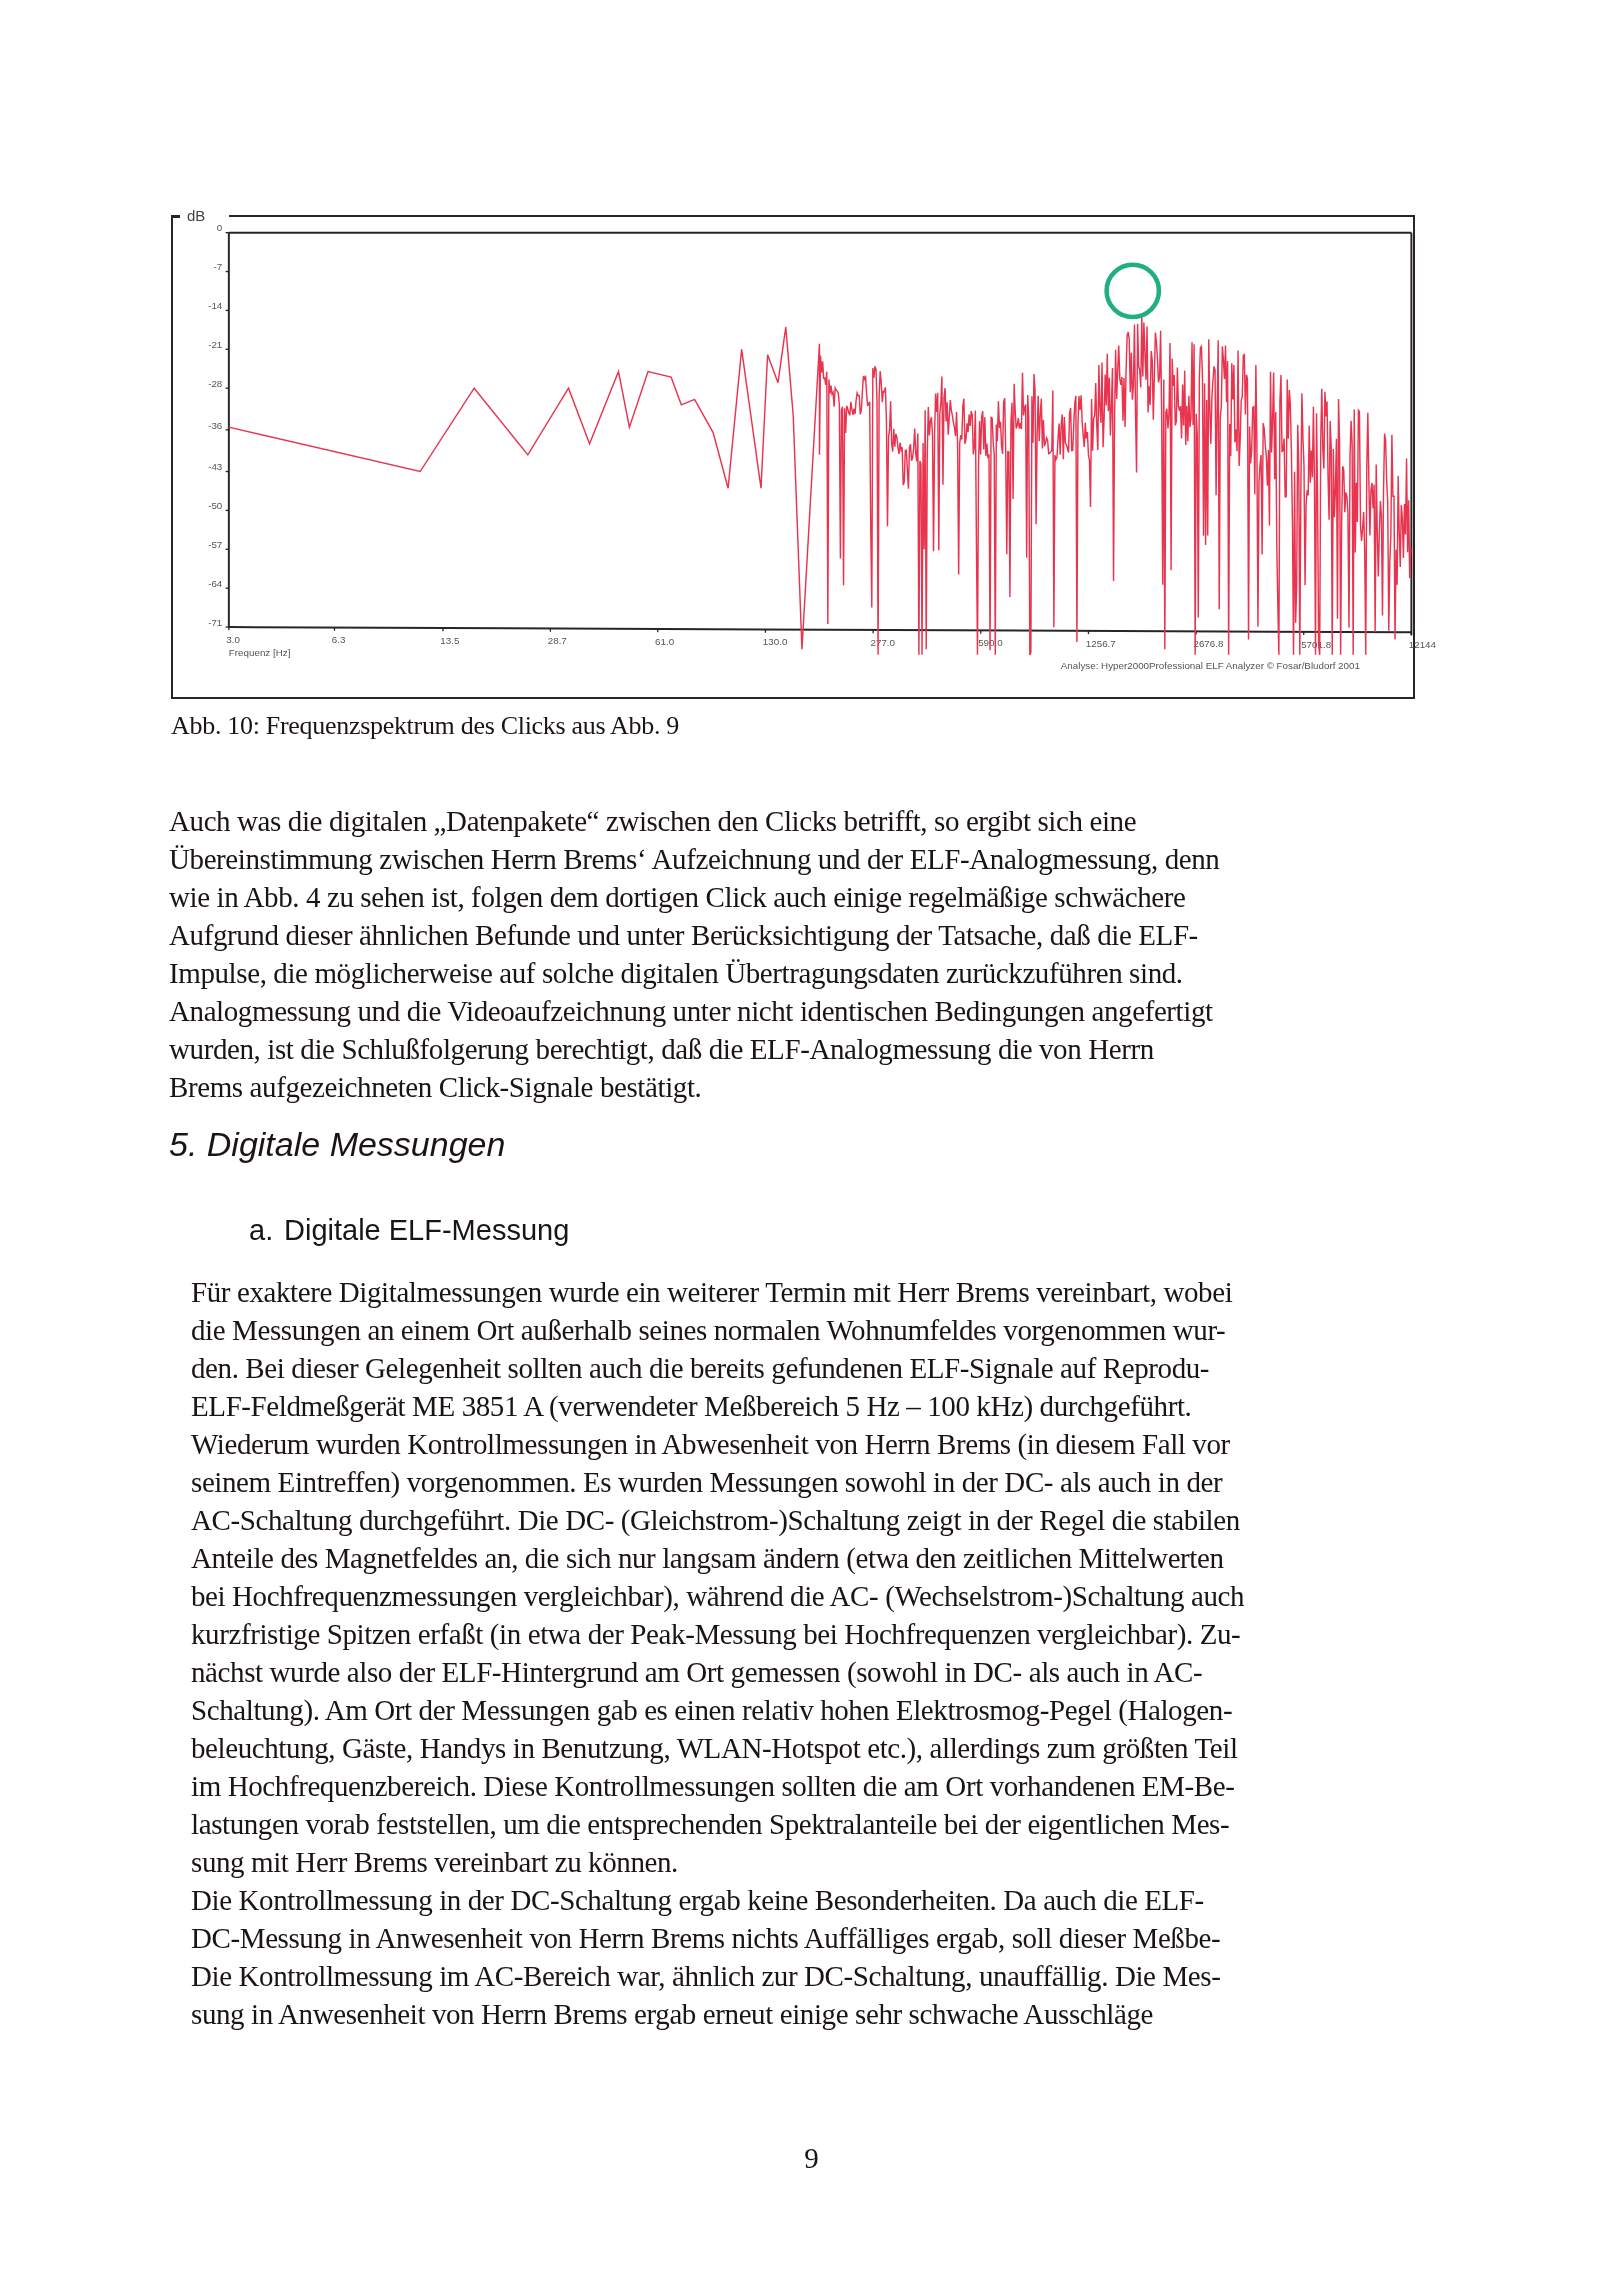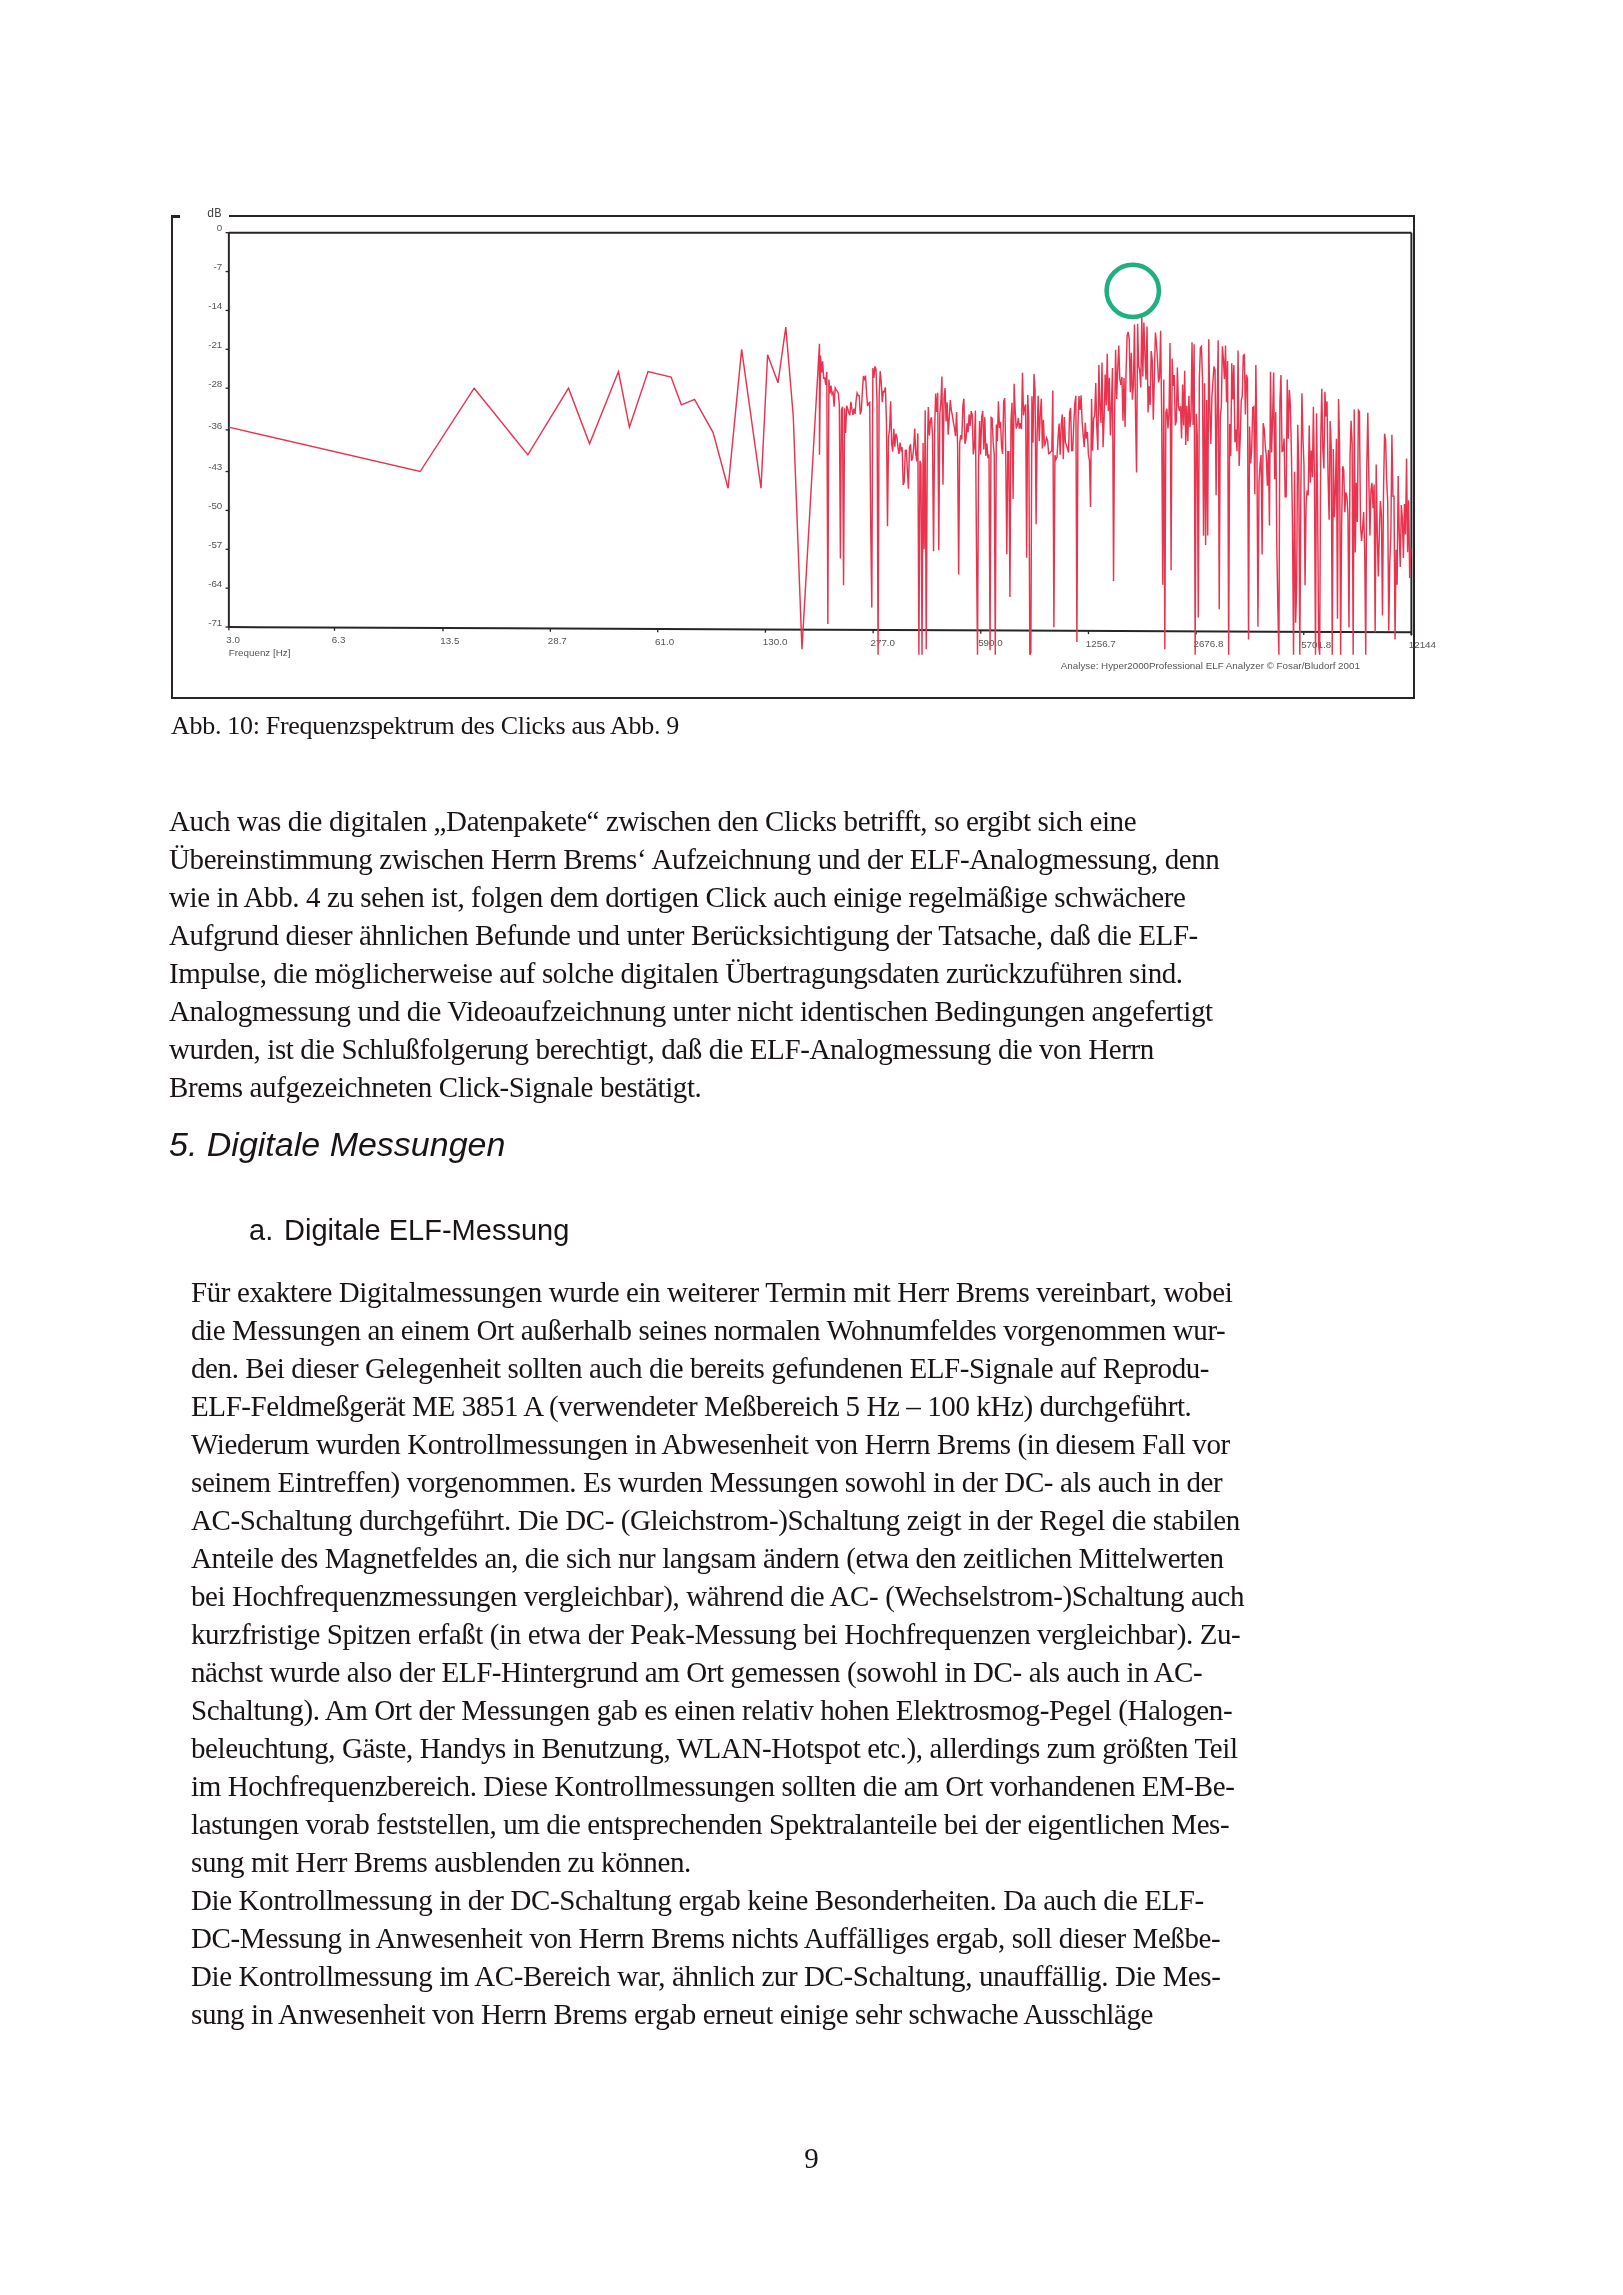--- a/index.html
+++ b/index.html
@@ -1,21 +1,21 @@
 <!DOCTYPE html>
 <html style="font-size:10.5px"><head>
 <meta charset="utf-8">
 <style>
   html, body { margin: 0; padding: 0; background: #ffffff; }
   body { width: 1623px; height: 2295px; position: relative; overflow: hidden; font-family: "Liberation Serif", serif; color: #1a1416; }
   .figure { position: absolute; left: 171px; top: 215px; width: 1242px; height: 484px; }
   .fig-frame { position: absolute; left: 0; top: 0; width: 1240px; height: 482px; border-left: 2.6px solid #2a2426; border-bottom: 2.6px solid #2a2426; border-right: 2.6px solid #2a2426; }
   .fig-frame-top { position: absolute; left: 0; top: 0; width: 9.2px; height: 2.6px; background: #2a2426; }
   .fig-frame-top2 { position: absolute; left: 58px; top: 0; width: 1185px; height: 2px; background: #2a2426; }
-  .db-label { position: absolute; left: 36px; top: -7.9px; font-family: Liberation Mono, monospace; font-size: 12px; color: #444; }
+  .db-label { position: absolute; left: 16px; top: -7.9px; font-family: Liberation Sans, sans-serif; font-size: 15px; color: #444; }
   svg.chart { position: absolute; left: 0; top: 0; overflow: visible; }
   .caption { position: absolute; left: 171px; top: 711px; font-family: "Liberation Serif", serif; font-weight: normal; font-size: 26px; letter-spacing: -0.3px; }
   .para { position: absolute; left: 169px; width: 1244px; font-size: 29px; line-height: 38px; letter-spacing: -0.4px; }
   .para .line { display: block; white-space: nowrap; }
   .h1 { position: absolute; left: 169px; top: 1125px; font-family: "Liberation Sans", sans-serif; font-weight: normal; font-style: italic; font-size: 34px; }
   .h2 { position: absolute; left: 249px; top: 1214px; font-family: "Liberation Sans", sans-serif; font-weight: normal; font-size: 29px; }
   .h2 .num { display: inline-block; width: 35px; }
   .page-num { position: absolute; left: 0; width: 1623px; text-align: center; top: 2142px; font-size: 29px; }
   .tick { font-family: "Liberation Sans", sans-serif; font-size: 15px; fill: #555; }
 </style>
@@ -112,21 +112,21 @@
     <span class="line">seinem Eintreffen) vorgenommen. Es wurden Messungen sowohl in der DC- als auch in der</span>
     <span class="line">AC-Schaltung durchgeführt. Die DC- (Gleichstrom-)Schaltung zeigt in der Regel die stabilen</span>
     <span class="line">Anteile des Magnetfeldes an, die sich nur langsam ändern (etwa den zeitlichen Mittelwerten</span>
     <span class="line">bei Hochfrequenzmessungen vergleichbar), während die AC- (Wechselstrom-)Schaltung auch</span>
     <span class="line">kurzfristige Spitzen erfaßt (in etwa der Peak-Messung bei Hochfrequenzen vergleichbar). Zu-</span>
     <span class="line">nächst wurde also der ELF-Hintergrund am Ort gemessen (sowohl in DC- als auch in AC-</span>
     <span class="line">Schaltung). Am Ort der Messungen gab es einen relativ hohen Elektrosmog-Pegel (Halogen-</span>
     <span class="line">beleuchtung, Gäste, Handys in Benutzung, WLAN-Hotspot etc.), allerdings zum größten Teil</span>
     <span class="line">im Hochfrequenzbereich. Diese Kontrollmessungen sollten die am Ort vorhandenen EM-Be-</span>
     <span class="line">lastungen vorab feststellen, um die entsprechenden Spektralanteile bei der eigentlichen Mes-</span>
-    <span class="line">sung mit Herr Brems ausblenden zu können.</span>
+    <span class="line">sung mit Herr Brems vereinbart zu können.</span>
     <span class="line">Die Kontrollmessung in der DC-Schaltung ergab keine Besonderheiten. Da auch die ELF-</span>
     <span class="line">DC-Messung in Anwesenheit von Herrn Brems nichts Auffälliges ergab, soll dieser Meßbe-</span>
     <span class="line">Die Kontrollmessung im AC-Bereich war, ähnlich zur DC-Schaltung, unauffällig. Die Mes-</span>
     <span class="line">sung in Anwesenheit von Herrn Brems ergab erneut einige sehr schwache Ausschläge</span>
   </div>
 
 <div class="page-num">9</div>
 
 
 </body></html>

